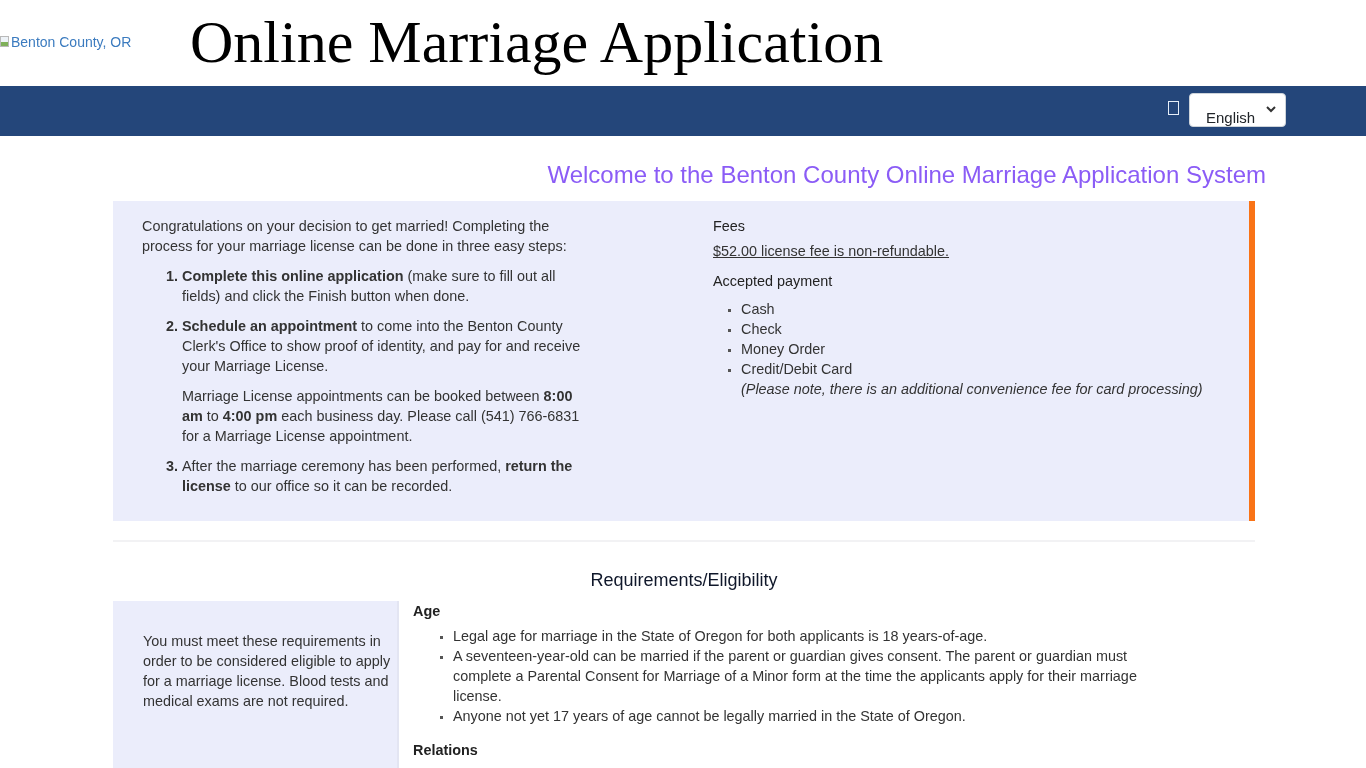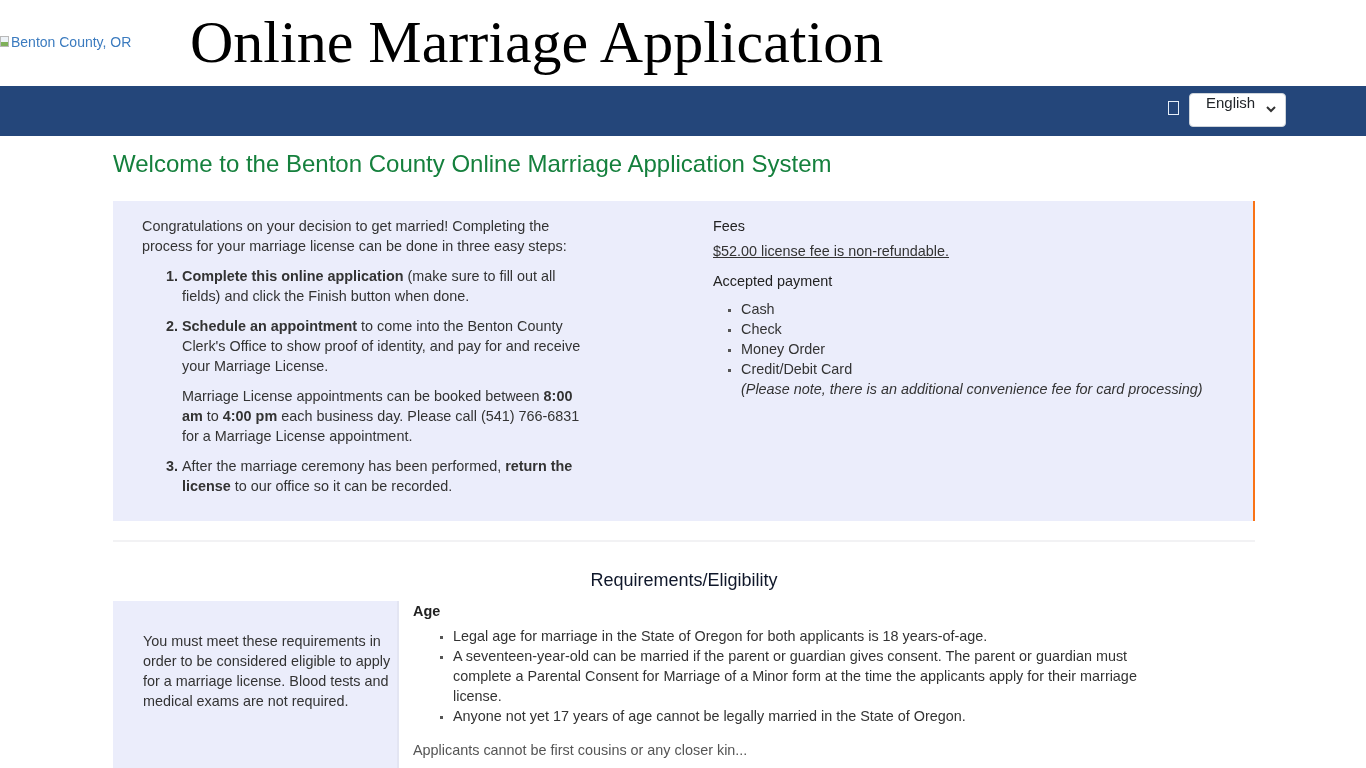--- a/index.html
+++ b/index.html
@@ -37,33 +37,34 @@
     height: 50px; background: #24467a; position: relative;
   }
   .nav-checkbox-box {
     position: absolute; left: 1168px; top: 15px; width: 11px; height: 14px;
     border: 1px solid #e6eef8; box-sizing: border-box;
   }
   .lang-select {
     position: absolute; left: 1189px; top: 7px; width: 97px; height: 34px;
     background: #fff; border-radius: 4px; border: 1px solid #ced4da;
     box-sizing: border-box; font-size: 15px; color: #212529;
-    display: flex; align-items: flex-start; padding-left: 16px;
+    display: flex; align-items: flex-end; padding-left: 16px;
   }
   .lang-select .chev {
     position: absolute; right: 8px; top: 9px; width: 12px; height: 12px;
   }
   .container { position: absolute; left: 113px; width: 1142px; }
   .welcome {
-    top: 150px; margin: 0; font-size: 24px; font-weight: normal; color: #15803d;
+    top: 150px; margin: 11px; font-size: 24px; font-weight: normal; color: #8b5cf6;
     line-height: 28px;
+    text-align: right;
   }
   .intro-panel {
     position: absolute; left: 113px; top: 201px; width: 1142px; height: 320px;
-    background: #ebedfb; border-right: 2px solid #f97316;
+    background: #ebedfb; border-right: 6px solid #f97316;
     box-sizing: border-box;
     font-size: 14.4px; line-height: 20px; color: #333;
   }
   .intro-left { position: absolute; left: 29px; top: 15px; width: 440px; }
   .intro-left p { margin: 0; }
   .steps { margin: 10px 0 0 0; padding-left: 40px; }
   .steps li { margin-bottom: 10px; padding-left: 0; }
   .steps li::marker { font-weight: bold; }
   .steps .sub { margin-top: 10px; }
   .intro-right { position: absolute; left: 600px; top: 15px; width: 520px; }
@@ -150,14 +151,15 @@
   <p>You must meet these requirements in order to be considered eligible to apply for a marriage license. Blood tests and medical exams are not required.</p>
 </div>
 
 <div class="req-right">
   <h4>Age</h4>
   <ul class="req-list">
     <li>Legal age for marriage in the State of Oregon for both applicants is 18 years-of-age.</li>
     <li>A seventeen-year-old can be married if the parent or guardian gives consent. The parent or guardian must complete a Parental Consent for Marriage of a Minor form at the time the applicants apply for their marriage license.</li>
     <li>Anyone not yet 17 years of age cannot be legally married in the State of Oregon.</li>
   </ul>
+  <h4>Relations</h4>
   <p class="req-partial">Applicants cannot be first cousins or any closer kin...</p>
 </div>
 
 </body></html>

